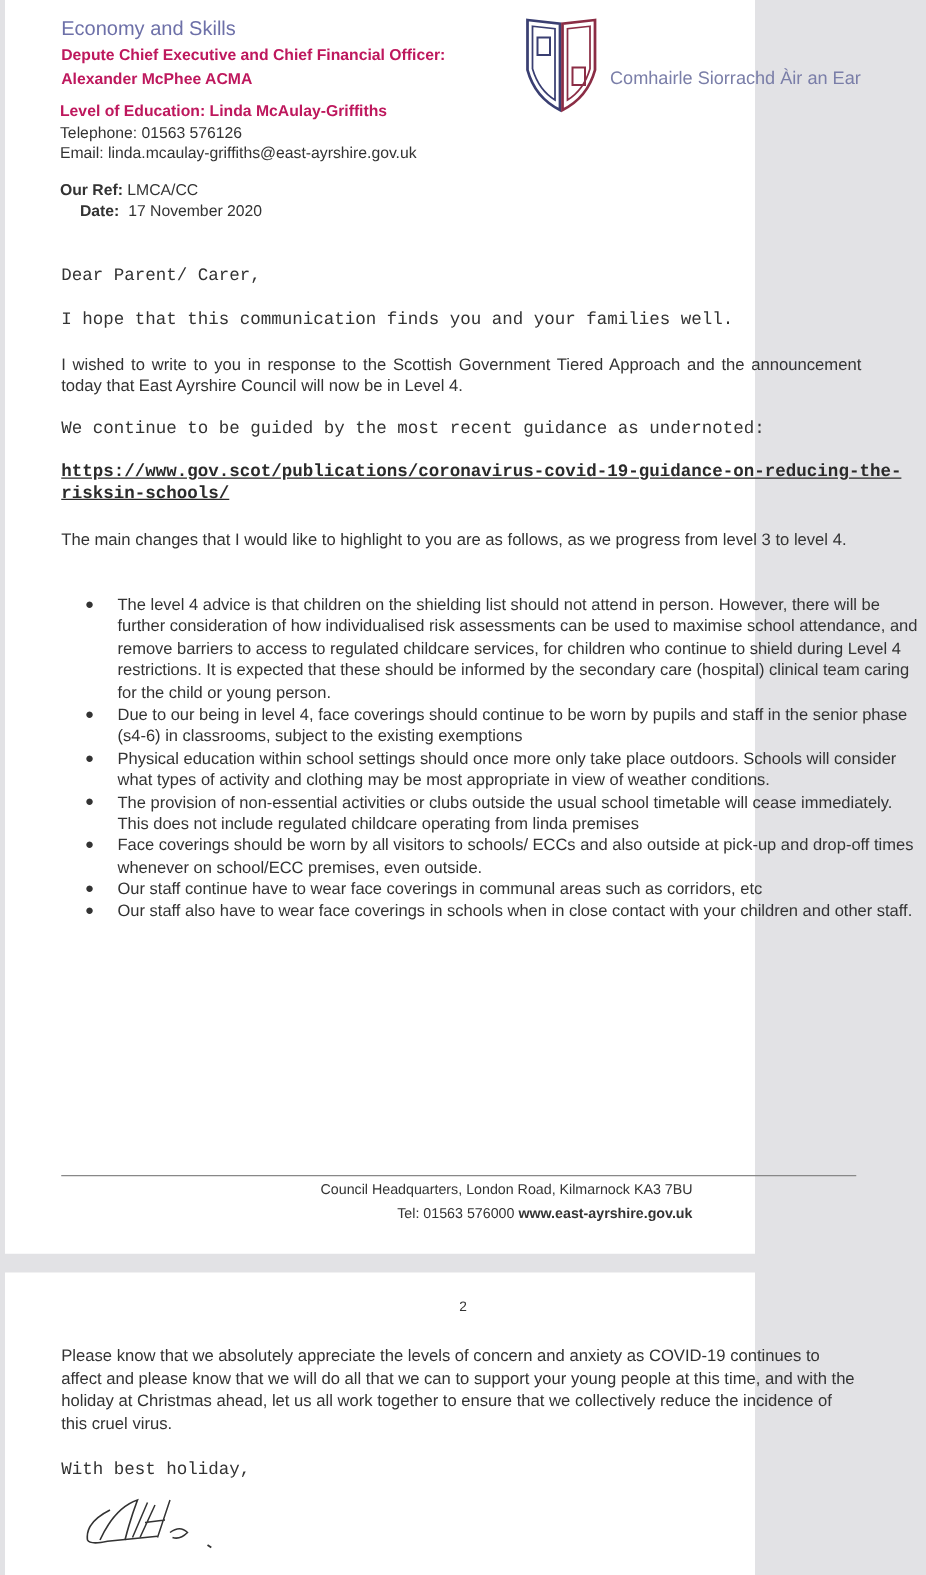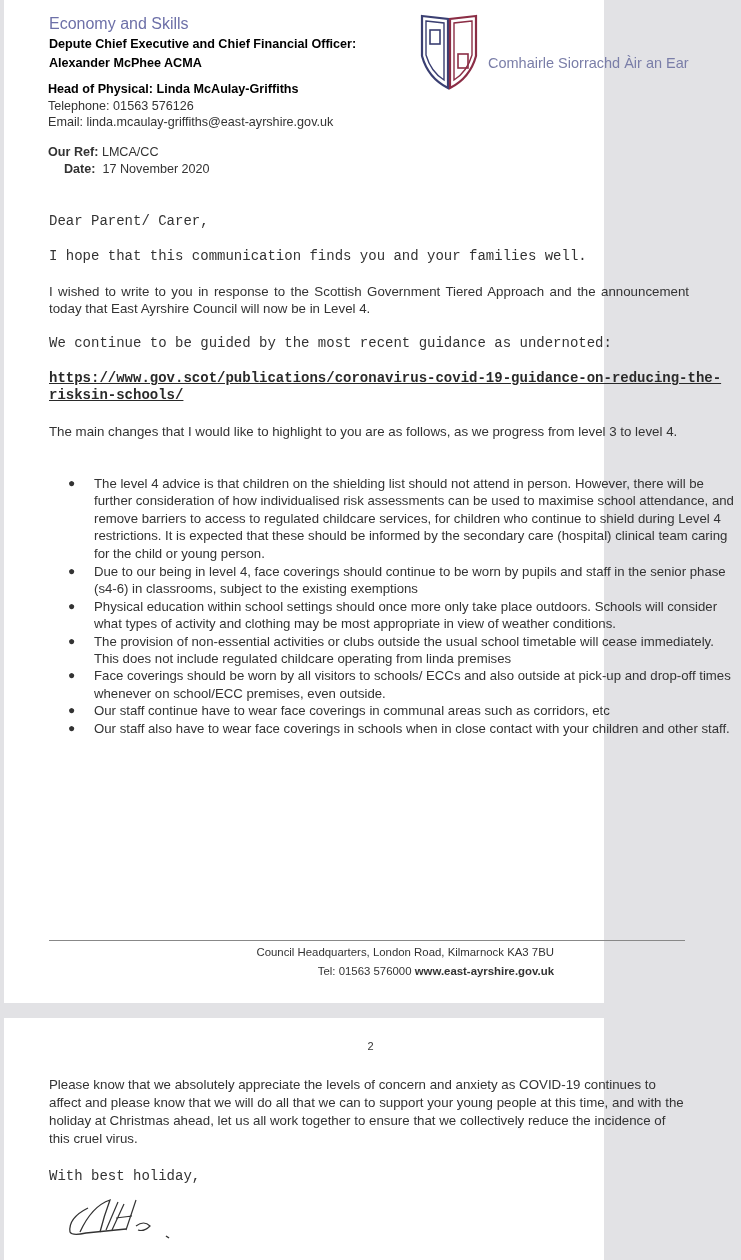--- a/index.html
+++ b/index.html
@@ -10,21 +10,21 @@
     color:#2a2a2a;
     position:relative;
   }
   .page {
     position:absolute; left:4px; width:600px; background:#fff;
   }
   .page1 { top:0; height:1003px; }
   .page2 { top:1018px; height:242px; }
   .abs { position:absolute; white-space:nowrap; }
   .dept { left:45px; top:15px; font-size:16px; color:#6d70a8; }
-  .hdr-b { font-weight:bold; font-size:12.6px; color:#000000; }
+  .hdr-b { font-weight:bold; font-size:12.6px; color:#be185d; }
   .hdr-n { font-size:12.6px; color:#333; }
   .logo { position:absolute; left:414px; top:12px; width:300px; height:80px; }
   .logo-title { position:absolute; left:70px; top:17px; font-size:21px; color:#3a3f72; white-space:nowrap; letter-spacing:-0.2px; }
   .logo-sub { position:absolute; left:70px; top:43px; font-size:14.5px; color:#7a7ea8; white-space:nowrap; }
   .body-text { font-size:14px; color:#333;font-family:Liberation Mono, monospace; }
   .para { position:absolute; left:45px; width:640px; font-size:13.3px; line-height:17px; color:#333; white-space:normal; }
   .justify { text-align:justify; text-align-last:left; }
   .link { font-weight:bold; text-decoration:underline; color:#2a2a2a; }
   ul.bul { position:absolute; left:45px; top:475px; width:640px; margin:0; padding:0 0 0 45px; list-style:none; font-size:13.2px; line-height:17.4px; color:#333; }
   ul.bul li { position:relative; margin:0; padding:0; }
@@ -34,21 +34,21 @@
   .pagenum { position:absolute; left:0; width:741px; text-align:center; top:22px; font-size:11px; color:#333; }
   .sig { position:absolute; left:62px; top:178px; }
 </style>
 </head>
 <body>
 
 <div class="page page1">
   <div class="abs dept">Economy and Skills</div>
   <div class="abs hdr-b" style="left:45px;top:37px;">Depute Chief Executive and Chief Financial Officer:</div>
   <div class="abs hdr-b" style="left:45px;top:56px;">Alexander McPhee ACMA</div>
-  <div class="abs hdr-b" style="left:44px;top:82px;">Head of Physical: Linda McAulay-Griffiths</div>
+  <div class="abs hdr-b" style="left:44px;top:82px;">Level of Education: Linda McAulay-Griffiths</div>
   <div class="abs hdr-n" style="left:44px;top:99px;text-align:right;">Telephone: 01563 576126</div>
   <div class="abs hdr-n" style="left:44px;top:115px;">Email: linda.mcaulay-griffiths@east-ayrshire.gov.uk</div>
   <div class="abs hdr-n" style="left:44px;top:145px;"><b>Our Ref:</b> <span>LMCA/CC</span></div>
   <div class="abs hdr-n" style="left:44px;top:162px;padding-left:16px;"><b>Date:</b>&nbsp; <span>17 November 2020</span></div>
 
   <div class="logo">
     <svg width="62" height="80" viewBox="0 0 62 80" style="position:absolute;left:0;top:0;">
       <path d="M4 4 L30 7 L30 76 Q10 66 4 44 Z" fill="none" stroke="#3a3f72" stroke-width="2.2"></path>
       <path d="M8 9 L26 11 L26 68 Q13 60 8 43 Z" fill="none" stroke="#3a3f72" stroke-width="1.4"></path>
       <rect x="12" y="18" width="10" height="14" fill="none" stroke="#3a3f72" stroke-width="1.6"></rect>

